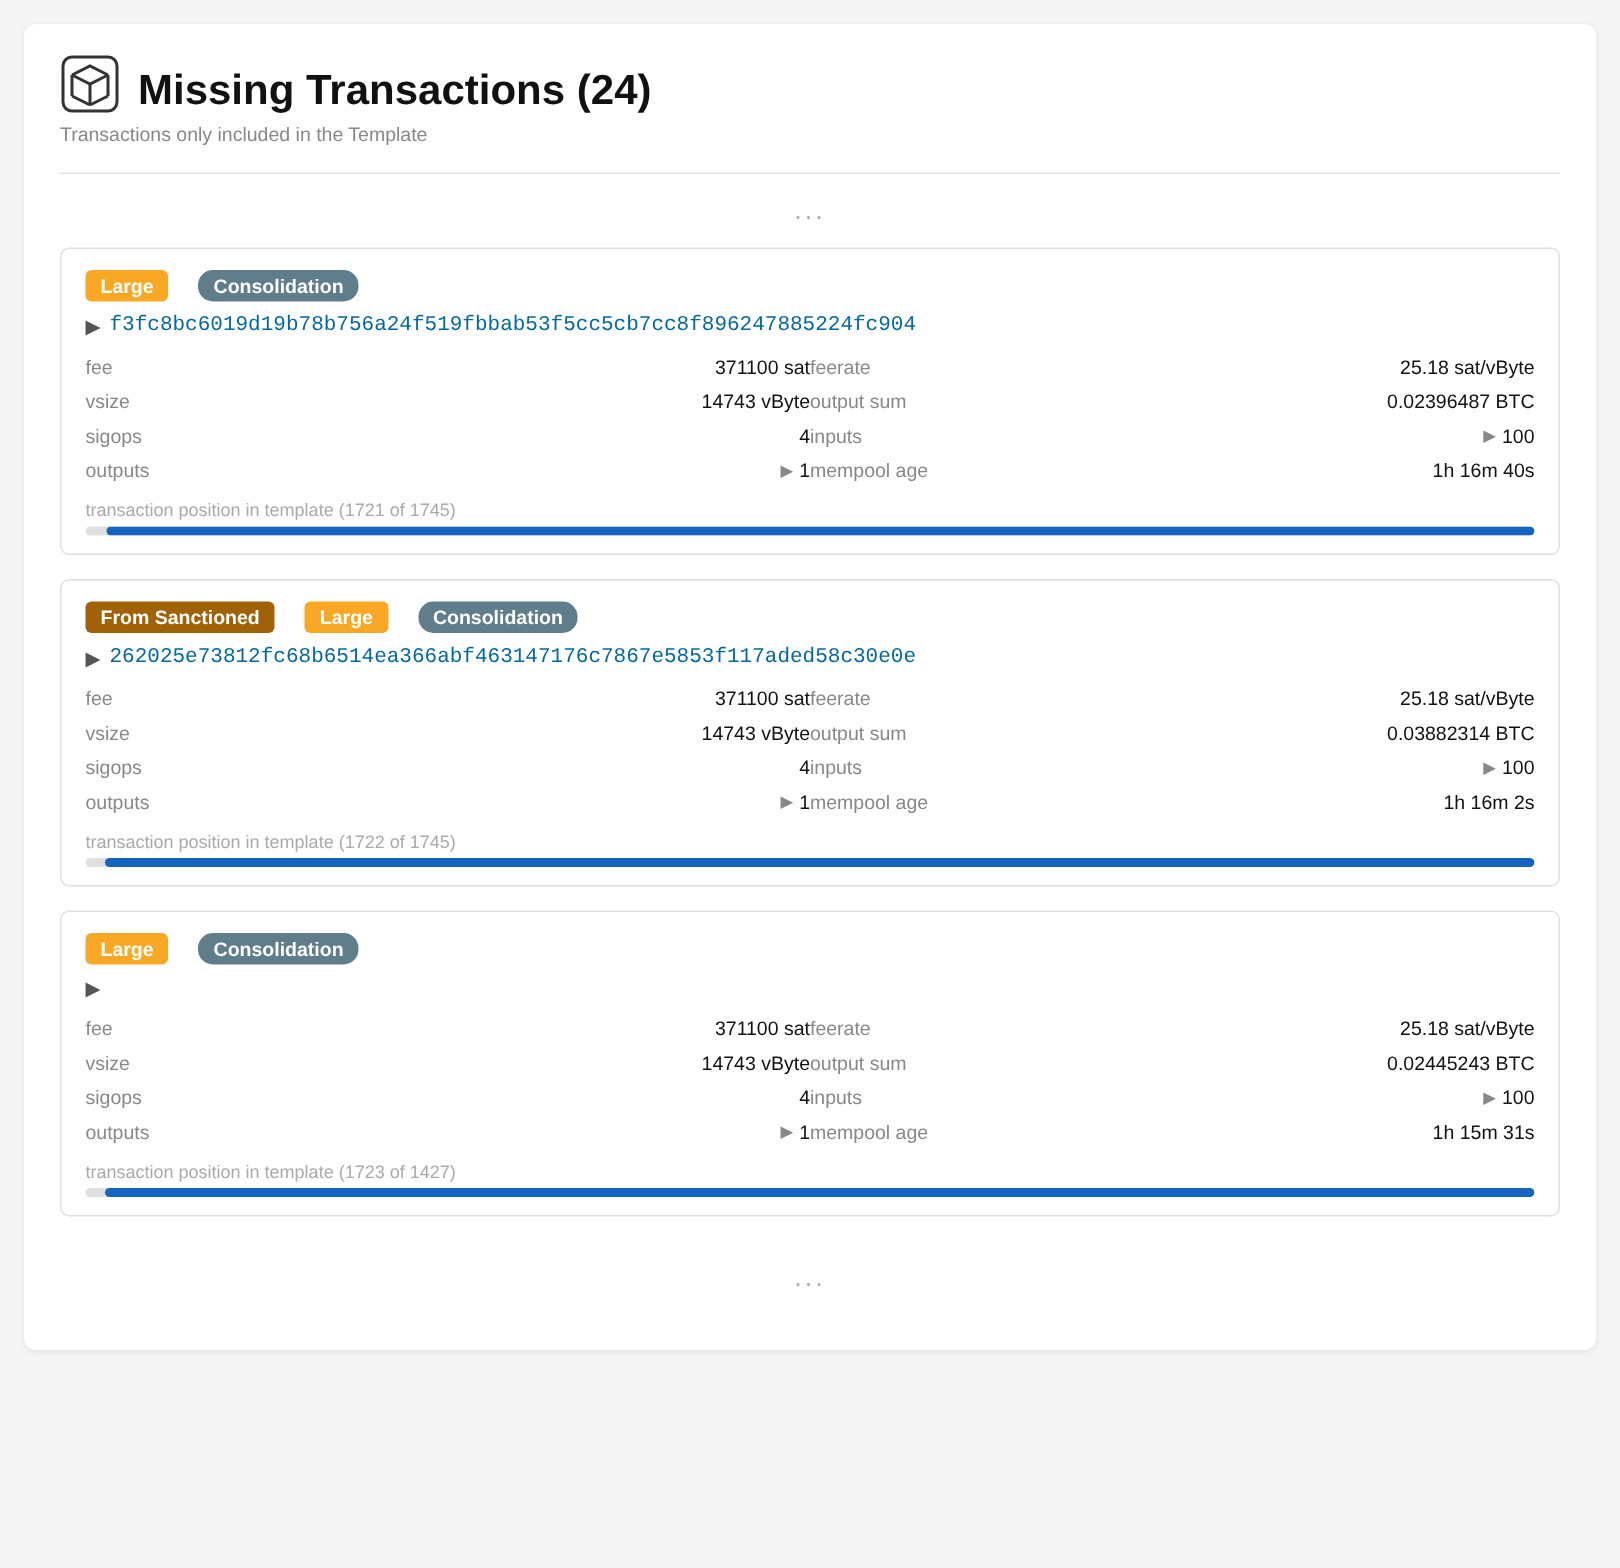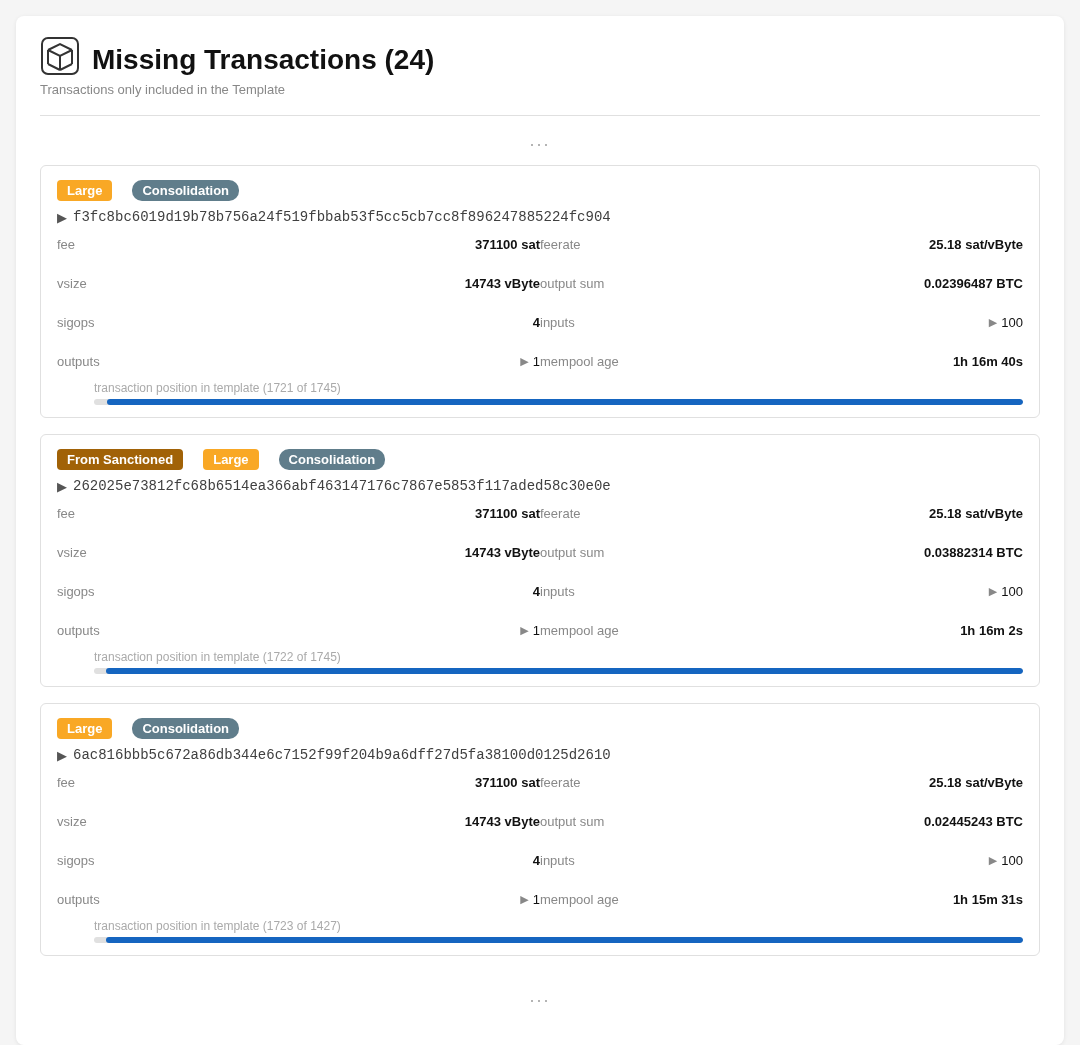--- a/index.html
+++ b/index.html
@@ -75,65 +75,64 @@
       gap: 6px;
       margin-bottom: 10px;
     }
     .tx-expand-icon {
       color: #555;
       font-size: 13px;
     }
     .tx-hash {
       font-family: 'Courier New', monospace;
       font-size: 14px;
-      color: #404040;
+      color: #0369a1;
       word-break: break-all;
     }
     .tx-fields {
       display: grid;
       grid-template-columns: 1fr 1fr;
       gap: 0;
     }
     .tx-col {
       display: flex;
       flex-direction: column;
-      gap: 20px;
+      gap: 4px;
     }
     .tx-row {
       display: flex;
       justify-content: space-between;
       align-items: center;
       padding: 2px 0;
     }
     .tx-label {
       font-size: 13px;
       color: #888;
       min-width: 80px;
     }
     .tx-value {
       font-size: 13px;
       color: #111;
-      font-weight: 700;
+      font-weight: 400;
       text-align: right;
     }
     .tx-value-arrow {
       display: flex;
       align-items: center;
       gap: 4px;
       font-size: 13px;
       color: #111;
       font-weight: 500;
     }
     .arrow-icon {
       color: #888;
       font-size: 11px;
     }
     .progress-row {
       margin-top: 10px;
-      margin-left: 37px;
     }
     .progress-label {
       font-size: 12px;
       color: #aaa;
       margin-bottom: 4px;
     }
     .progress-bar-bg {
       height: 6px;
       background: #e0e0e0;
       border-radius: 3px;
@@ -299,21 +298,20 @@
           </div>
         </div>
       </div>
       <div class="transaction-card">
         <div class="badge-row">
           <span class="badge badge-large">Large</span>
           <span class="badge badge-consolidation">Consolidation</span>
         </div>
         <div class="tx-hash-row">
           <span class="tx-expand-icon">▶</span>
-          <span class="tx-hash">6ac816bbb5c672a86db344e6c7152f99f204b9a6dff27d5fa38100d0125d2610</span>
         </div>
         <div class="tx-fields">
           <div class="tx-col">
             <div class="tx-row">
               <span class="tx-label">fee</span>
               <span class="tx-value">371100 sat</span>
             </div>
             <div class="tx-row">
               <span class="tx-label">vsize</span>
               <span class="tx-value">14743 vByte</span>

